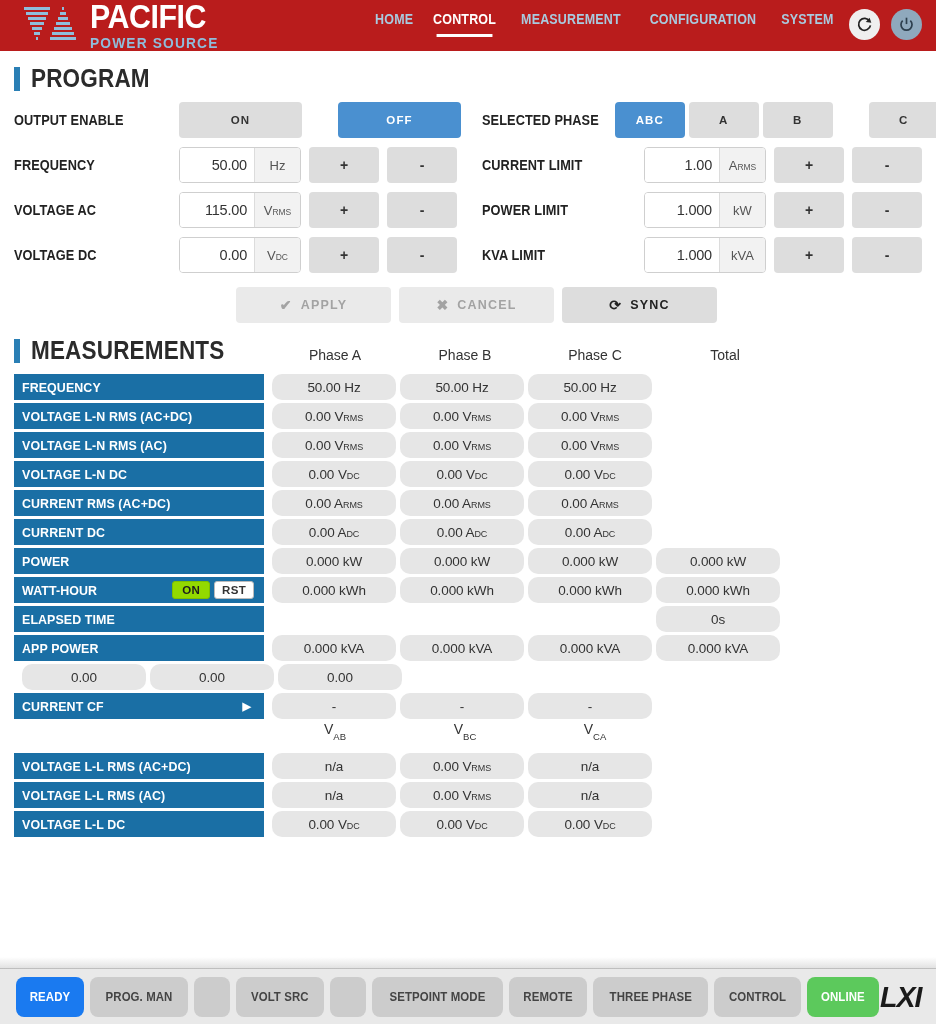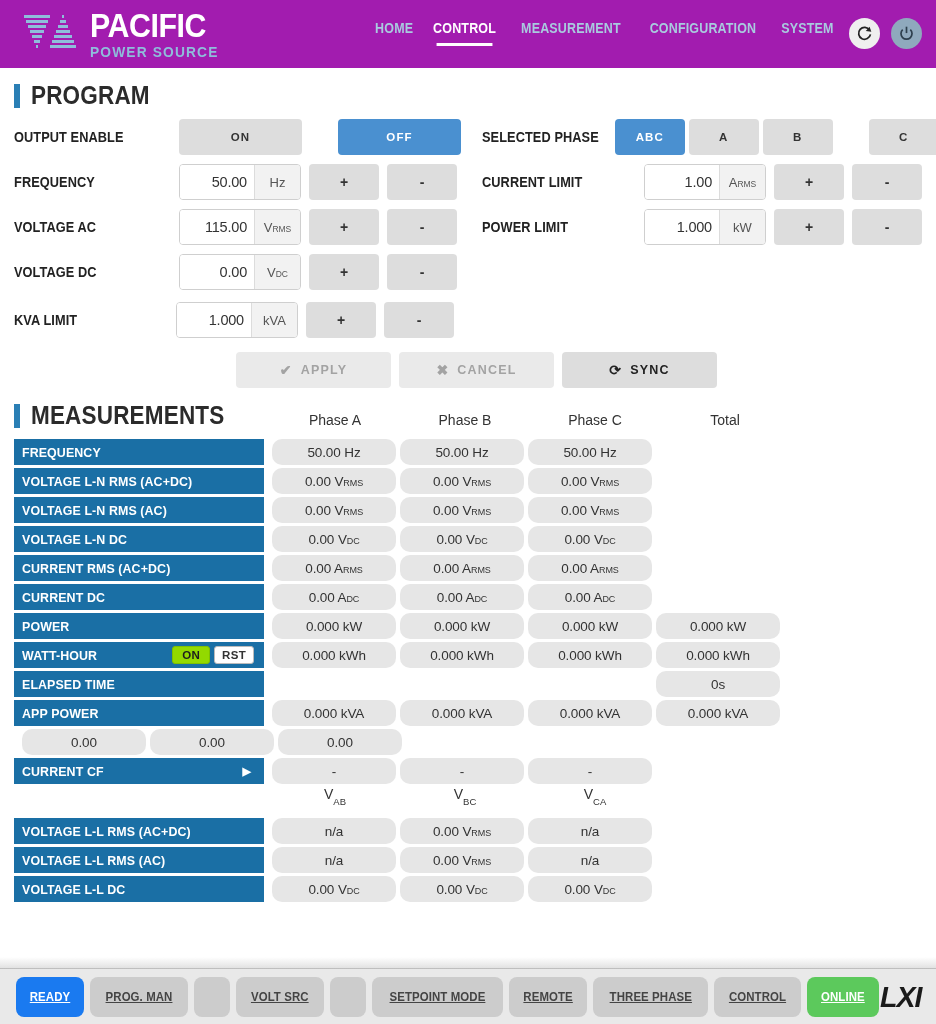--- a/index.html
+++ b/index.html
@@ -6,22 +6,22 @@
   html, body {
     width: 936px; height: 1024px;
     font-family: "Liberation Sans", sans-serif;
     background: #ffffff;
     overflow: hidden;
   }
   body { position: relative; }
 
   
   .header {
-    height: 68px;
-    background: #a21caf;
+    height: 51px;
+    background: #b91c1c;
     display: flex;
     align-items: center;
     padding: 0 14px 0 22px;
     position: relative;
   }
   .logo-wrap { display: flex; align-items: center; gap: 10px; }
   .logo-mark { width: 58px; height: 44px; display: block; }
   .logo-text { display: flex; flex-direction: column; line-height: 1; }
   .logo-main {
     color: #ffffff;
@@ -283,21 +283,20 @@
     height: 40px;
     background: #cccccc;
     border-radius: 8px;
     display: flex; align-items: center; justify-content: center;
     padding: 0 11px;
     font-size: 13px;
     font-weight: bold;
     color: #444;
     letter-spacing: 0.1px;
     white-space: nowrap;
-    text-decoration: underline;
   }
   .sb-chip span { transform: scaleX(0.88); transform-origin: center; display: block; }
   .sb-chip.ready { background: #1a7af0; color: #ffffff; }
   .sb-chip.online { background: #5cc95c; color: #ffffff; justify-content: flex-end; }
   .sb-chip.blank { width: 36px; padding: 0; }
   .lxi {
     margin-left: auto;
     font-size: 30px;
     font-weight: bold;
     font-style: italic;
@@ -430,21 +429,21 @@
             <div class="prog-ctl">
               <div class="field">
                 <div class="field-val">1.000</div>
                 <div class="field-unit">kW</div>
               </div>
               <button class="pm-btn">+</button>
               <button class="pm-btn">-</button>
             </div>
           </div>
         </div>
-        <div class="prog-grid-row" style="margin-bottom: 9px; flex-direction: column;">
+        <div class="prog-grid-row" style="margin-bottom: 9px;">
           <div class="prog-left">
             <div class="prog-label" style="width: 165px;">VOLTAGE DC</div>
             <div class="prog-ctl">
               <div class="field">
                 <div class="field-val">0.00</div>
                 <div class="field-unit">V<sub>DC</sub></div>
               </div>
               <button class="pm-btn">+</button>
               <button class="pm-btn">-</button>
             </div>

